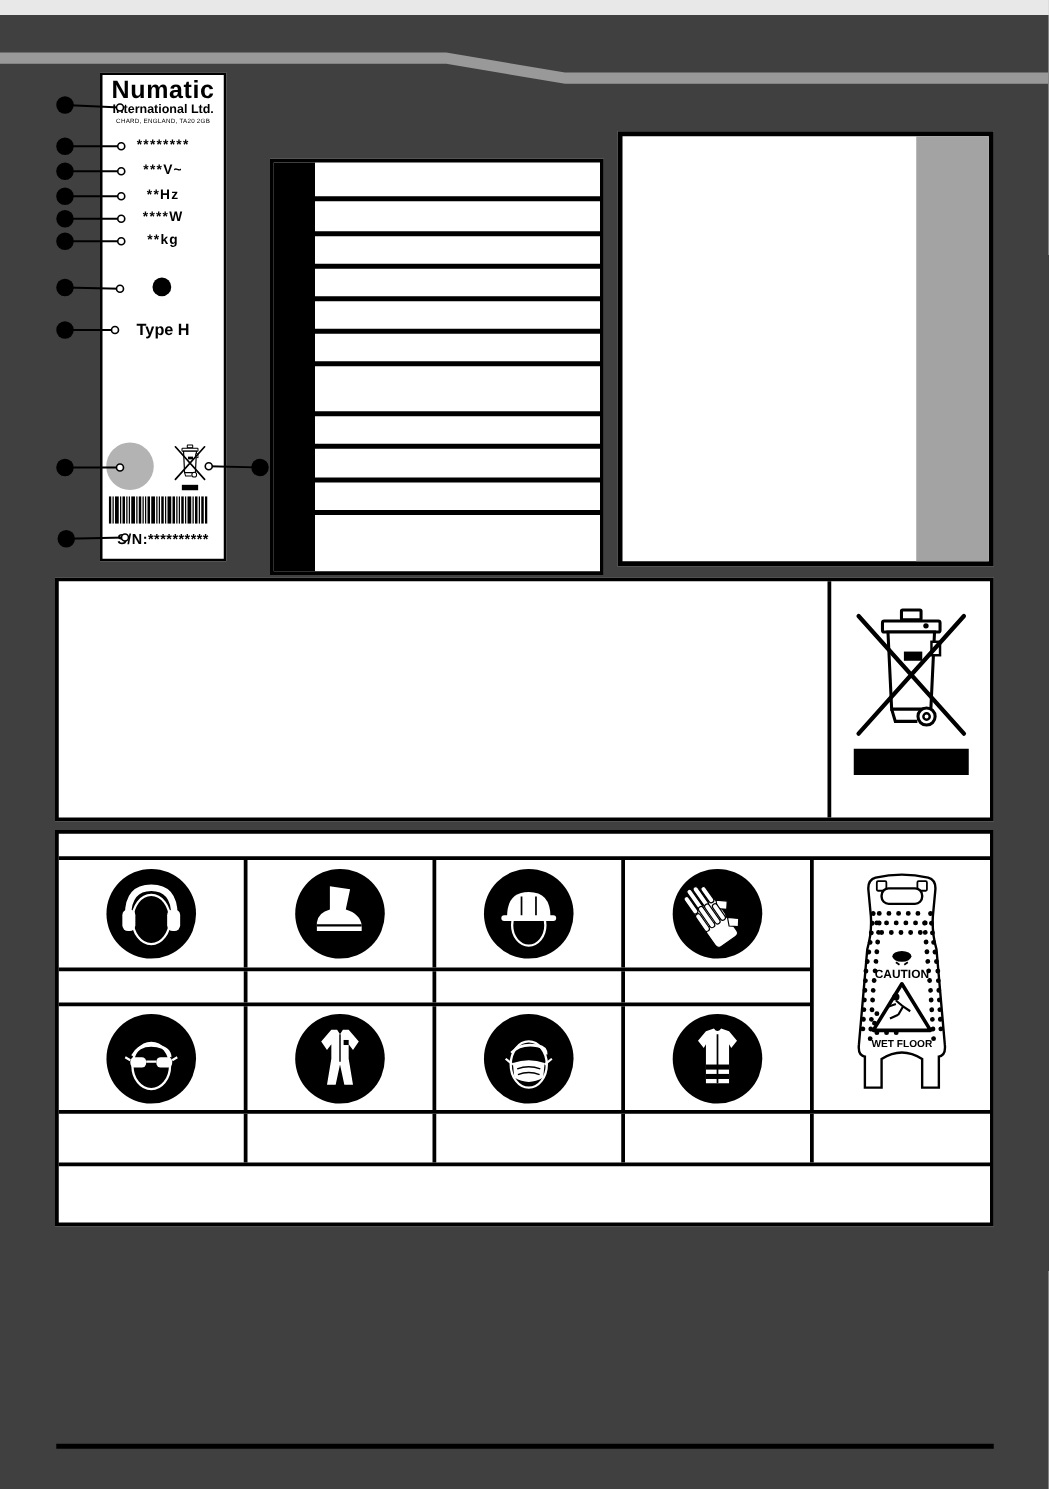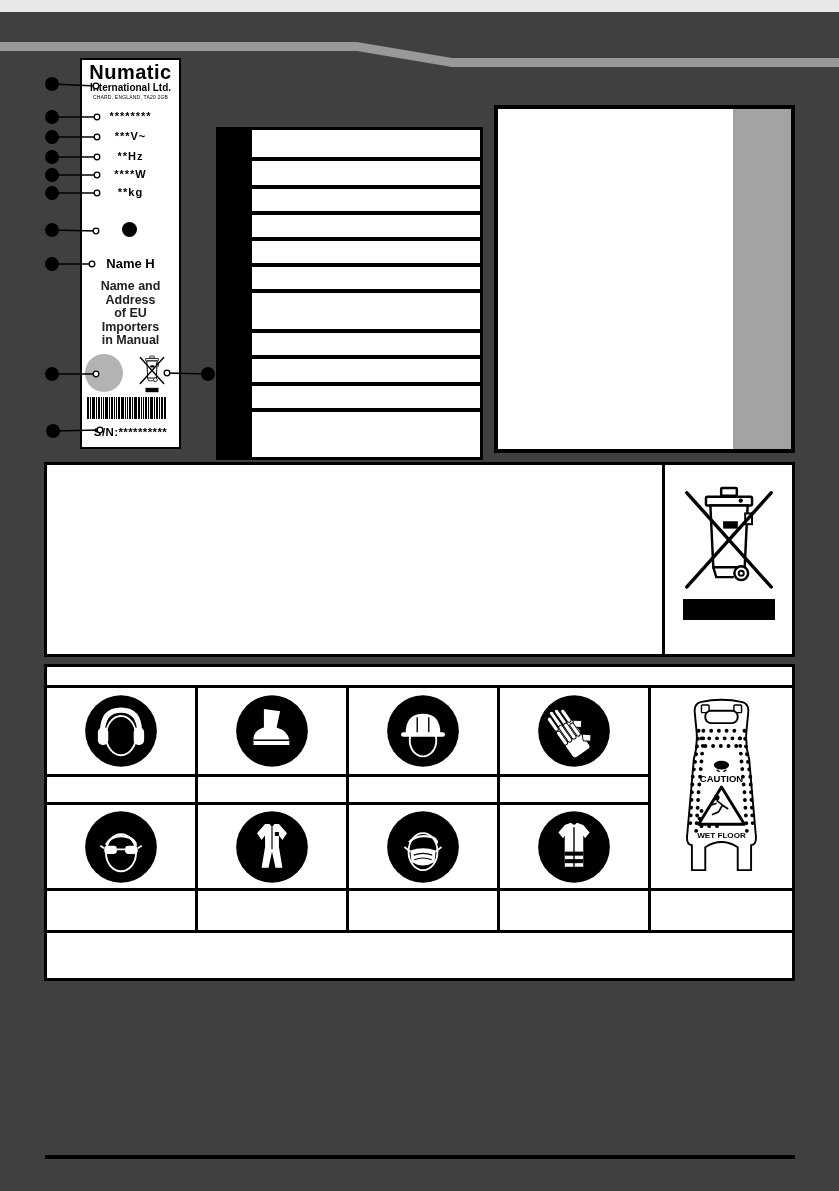--- a/index.html
+++ b/index.html
@@ -99,28 +99,21 @@
   <div class="plate">
     <div class="abs brand">Numatic</div>
     <div class="abs company">International Ltd.</div>
     <div class="abs address">CHARD, ENGLAND, TA20 2GB</div>
     <div class="abs pv pv1">********</div>
     <div class="abs pv pv2">***V~</div>
     <div class="abs pv pv3">**Hz</div>
     <div class="abs pv pv4">****W</div>
     <div class="abs pv pv5">**kg</div>
     <div class="plate-dot"></div>
-    <div class="abs ptype">Name H</div>
-    <div class="abs importer">
-      <div>Name and</div>
-      <div>Address</div>
-      <div>of EU</div>
-      <div>Importers</div>
-      <div>in Manual</div>
-    </div>
+    <div class="abs ptype">Type H</div>
     <div class="logo-circle"></div>
     <svg class="weee-mini" viewBox="0 0 100 162">
       <rect x="42" y="15" width="16" height="8" rx="1" fill="#fff" stroke="#000" stroke-width="3"></rect>
       <rect x="26.5" y="24" width="47" height="9" rx="1.5" fill="#fff" stroke="#000" stroke-width="3"></rect>
       <path d="M31 33 L69 33 L66 96 L34 96 Z" fill="#fff" stroke="#000" stroke-width="3.5"></path>
       <rect x="44" y="49" width="15" height="8" fill="#000"></rect>
       <rect x="66.5" y="41" width="7" height="11" fill="#fff" stroke="#000" stroke-width="2.5"></rect>
       <circle cx="62.5" cy="102" r="7" fill="#fff" stroke="#000" stroke-width="3"></circle>
       <path d="M34 96 L37 106 L55 106" fill="none" stroke="#000" stroke-width="3"></path>
       <path d="M7 20 L93 116 M93 20 L7 116" stroke="#000" stroke-width="5" stroke-linecap="round"></path>

